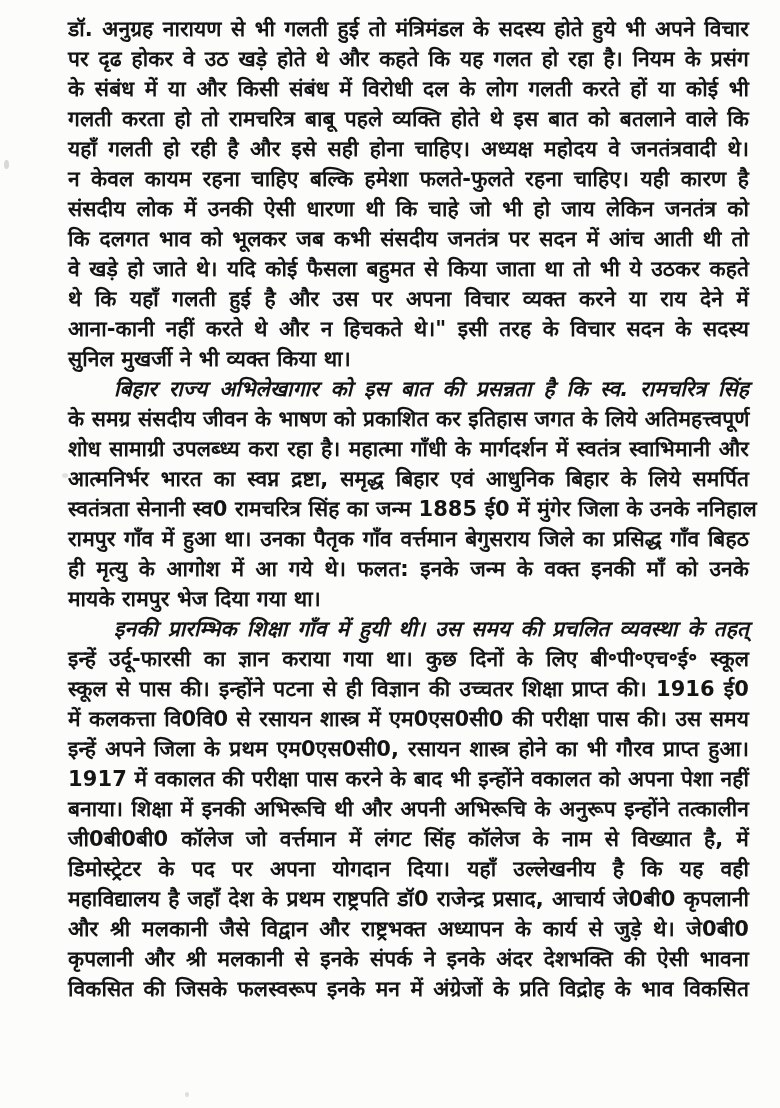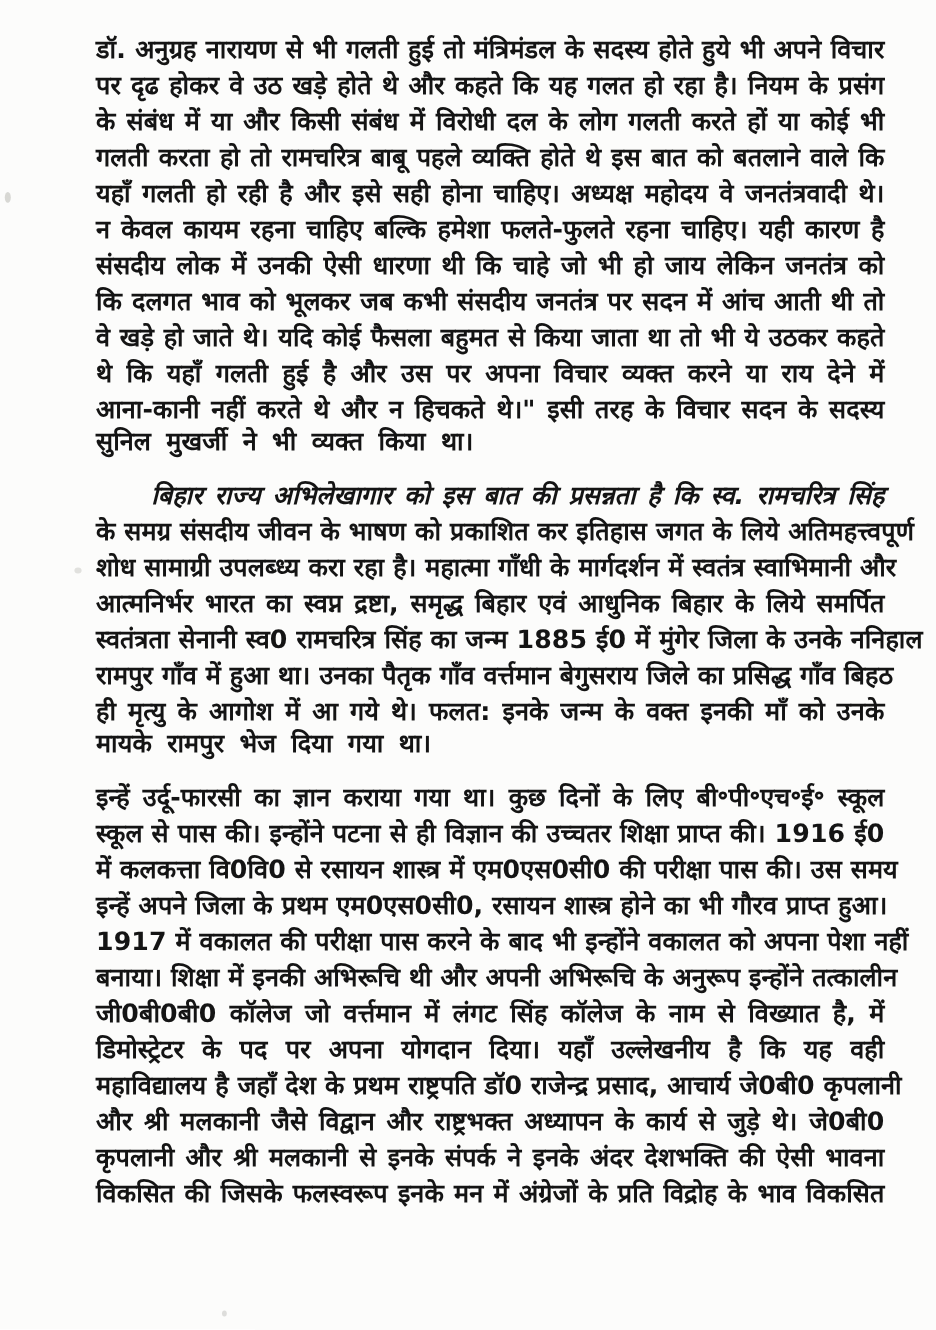--- a/index.html
+++ b/index.html
@@ -17,34 +17,33 @@
   }
   .textblock {
     position: absolute;
     left: 68px;
     top: 14px;
     width: 681px;
     color: #141414;
     font-weight: 700;
     font-size: 21px;
   }
-  .para { margin: 12px; padding: 0; }
+  .para { margin: 0; padding: 0; }
   .line {
     height: 30px;
     line-height: 30px;
     text-align: justify;
     text-align-last: justify;
     white-space: nowrap;
     letter-spacing: 0.1px;
   }
   
   .line.short {
     text-align: right;
     text-align-last: left;
-    font-family: Liberation Mono, monospace;
   }
   
   .line.indent {
     padding-left: 46px;
     font-style: italic;
   }
   
   .speck {
     position: absolute;
     background: #b9b9b4;
@@ -84,20 +83,21 @@
       <div class="line">के समग्र संसदीय जीवन के भाषण को प्रकाशित कर इतिहास जगत के लिये अतिमहत्त्वपूर्ण</div>
       <div class="line">शोध सामाग्री उपलब्ध्य करा रहा है। महात्मा गाँधी के मार्गदर्शन में स्वतंत्र स्वाभिमानी और</div>
       <div class="line">आत्मनिर्भर भारत का स्वप्न द्रष्टा, समृद्ध बिहार एवं आधुनिक बिहार के लिये समर्पित</div>
       <div class="line">स्वतंत्रता सेनानी स्व0 रामचरित्र सिंह का जन्म 1885 ई0 में मुंगेर जिला के उनके ननिहाल</div>
       <div class="line">रामपुर गाँव में हुआ था। उनका पैतृक गाँव वर्त्तमान बेगुसराय जिले का प्रसिद्ध गाँव बिहठ</div>
       <div class="line">ही मृत्यु के आगोश में आ गये थे। फलत: इनके जन्म के वक्त इनकी माँ को उनके</div>
       <div class="line short">मायके रामपुर भेज दिया गया था।</div>
     </div>
 
     <div class="para">
+      <div class="line indent">इनकी प्रारम्भिक शिक्षा गाँव में हुयी थी। उस समय की प्रचलित व्यवस्था के तहत्</div>
       <div class="line">इन्हें उर्दू-फारसी का ज्ञान कराया गया था। कुछ दिनों के लिए बी॰पी॰एच॰ई॰ स्कूल</div>
       <div class="line">स्कूल से पास की। इन्होंने पटना से ही विज्ञान की उच्चतर शिक्षा प्राप्त की। 1916 ई0</div>
       <div class="line">में कलकत्ता वि0वि0 से रसायन शास्त्र में एम0एस0सी0 की परीक्षा पास की। उस समय</div>
       <div class="line">इन्हें अपने जिला के प्रथम एम0एस0सी0, रसायन शास्त्र होने का भी गौरव प्राप्त हुआ।</div>
       <div class="line">1917 में वकालत की परीक्षा पास करने के बाद भी इन्होंने वकालत को अपना पेशा नहीं</div>
       <div class="line">बनाया। शिक्षा में इनकी अभिरूचि थी और अपनी अभिरूचि के अनुरूप इन्होंने तत्कालीन</div>
       <div class="line">जी0बी0बी0 कॉलेज जो वर्त्तमान में लंगट सिंह कॉलेज के नाम से विख्यात है, में</div>
       <div class="line">डिमोस्ट्रेटर के पद पर अपना योगदान दिया। यहाँ उल्लेखनीय है कि यह वही</div>
       <div class="line">महाविद्यालय है जहाँ देश के प्रथम राष्ट्रपति डॉ0 राजेन्द्र प्रसाद, आचार्य जे0बी0 कृपलानी</div>
       <div class="line">और श्री मलकानी जैसे विद्वान और राष्ट्रभक्त अध्यापन के कार्य से जुड़े थे। जे0बी0</div>

